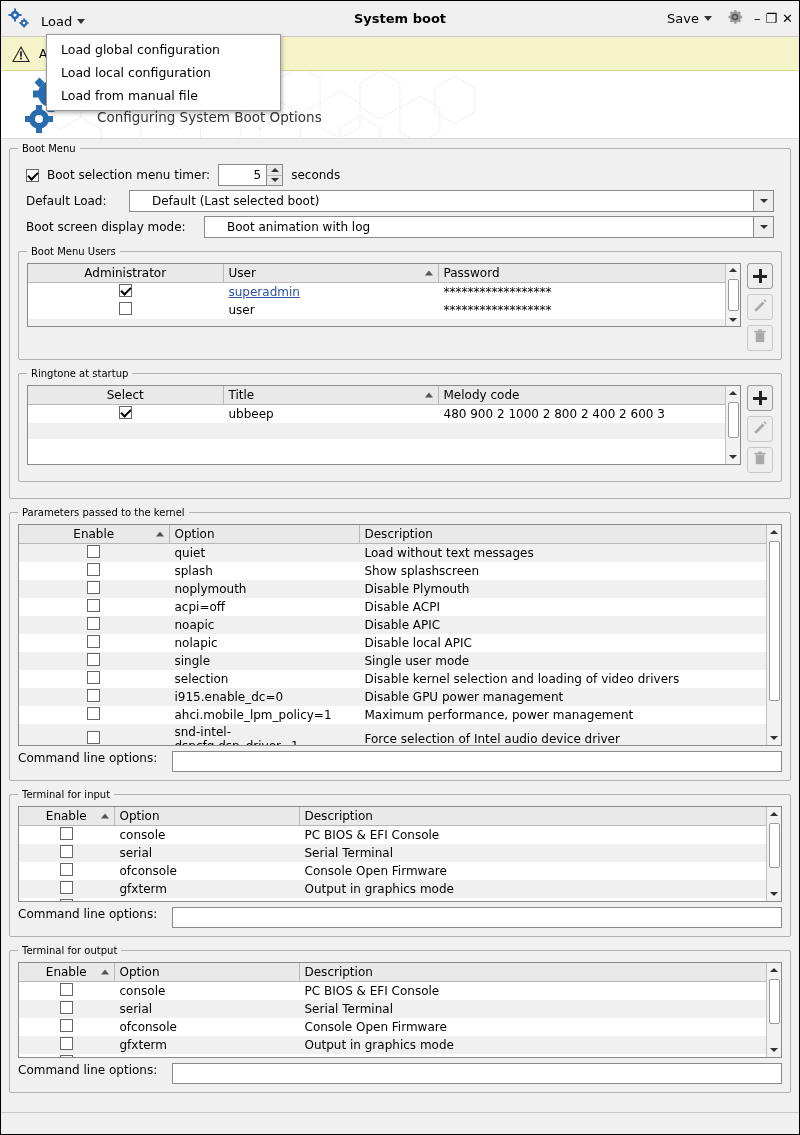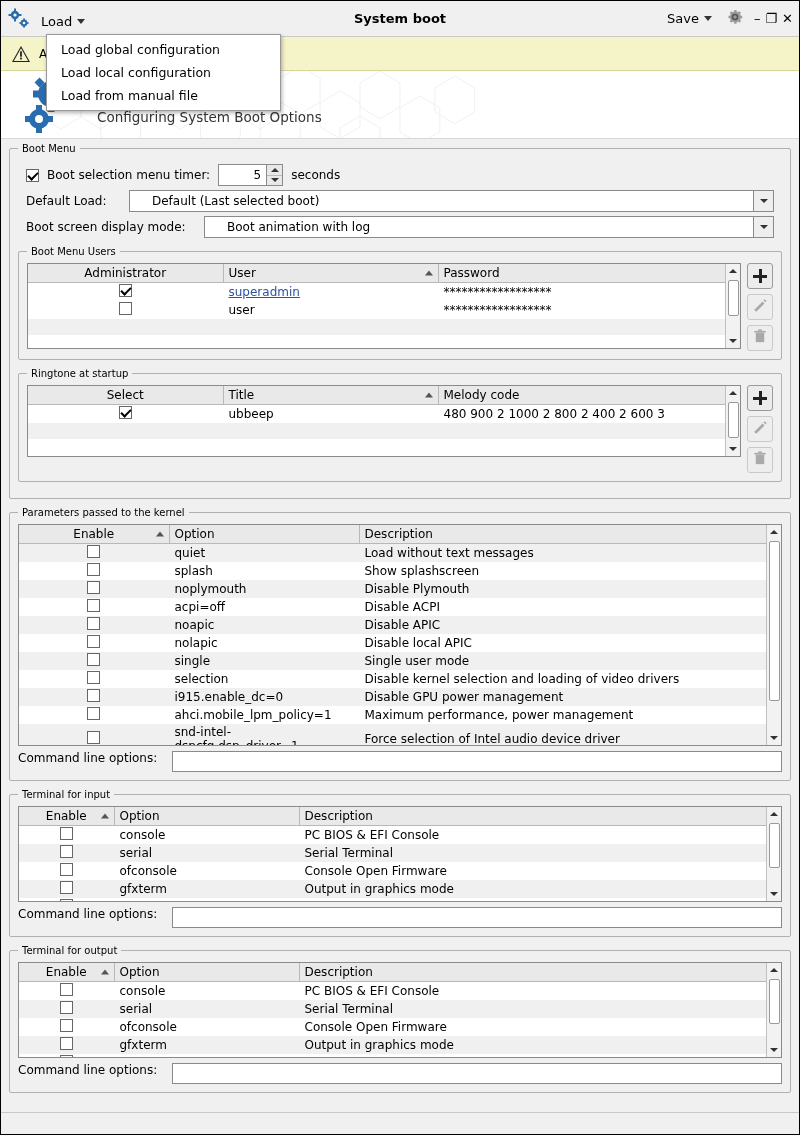--- a/index.html
+++ b/index.html
@@ -307,21 +307,21 @@
           <span class="val">Boot animation with log</span>
           <span class="arrow">
               <i class="tri-dn"></i>
             </span>
         </div>
       </div>
 
       <fieldset style="margin-top:8px">
         <legend>Boot Menu Users</legend>
         <div class="tablewrap">
-          <div class="tbl" style="height:86px">
+          <div class="tbl" style="height:64px">
             <table>
               <colgroup>
                   <col style="width:195px">
                   <col style="width:215px">
                   <col>
                 </colgroup>
               <thead>
                 <tr>
                   <th class="ctr">Administrator</th>
                   <th><span>User</span><i class="sortarr"></i></th>
@@ -378,21 +378,21 @@
                   </svg>
               </span>
             </div>
           </div>
         </div>
       </fieldset>
 
       <fieldset style="margin-top:2px">
         <legend>Ringtone at startup</legend>
         <div class="tablewrap">
-          <div class="tbl" style="height:72px">
+          <div class="tbl" style="height:80px">
             <table>
               <colgroup>
                   <col style="width:195px">
                   <col style="width:215px">
                   <col>
                 </colgroup>
               <thead>
                 <tr>
                   <th class="ctr">Select</th>
                   <th><span>Title</span><i class="sortarr"></i></th>

